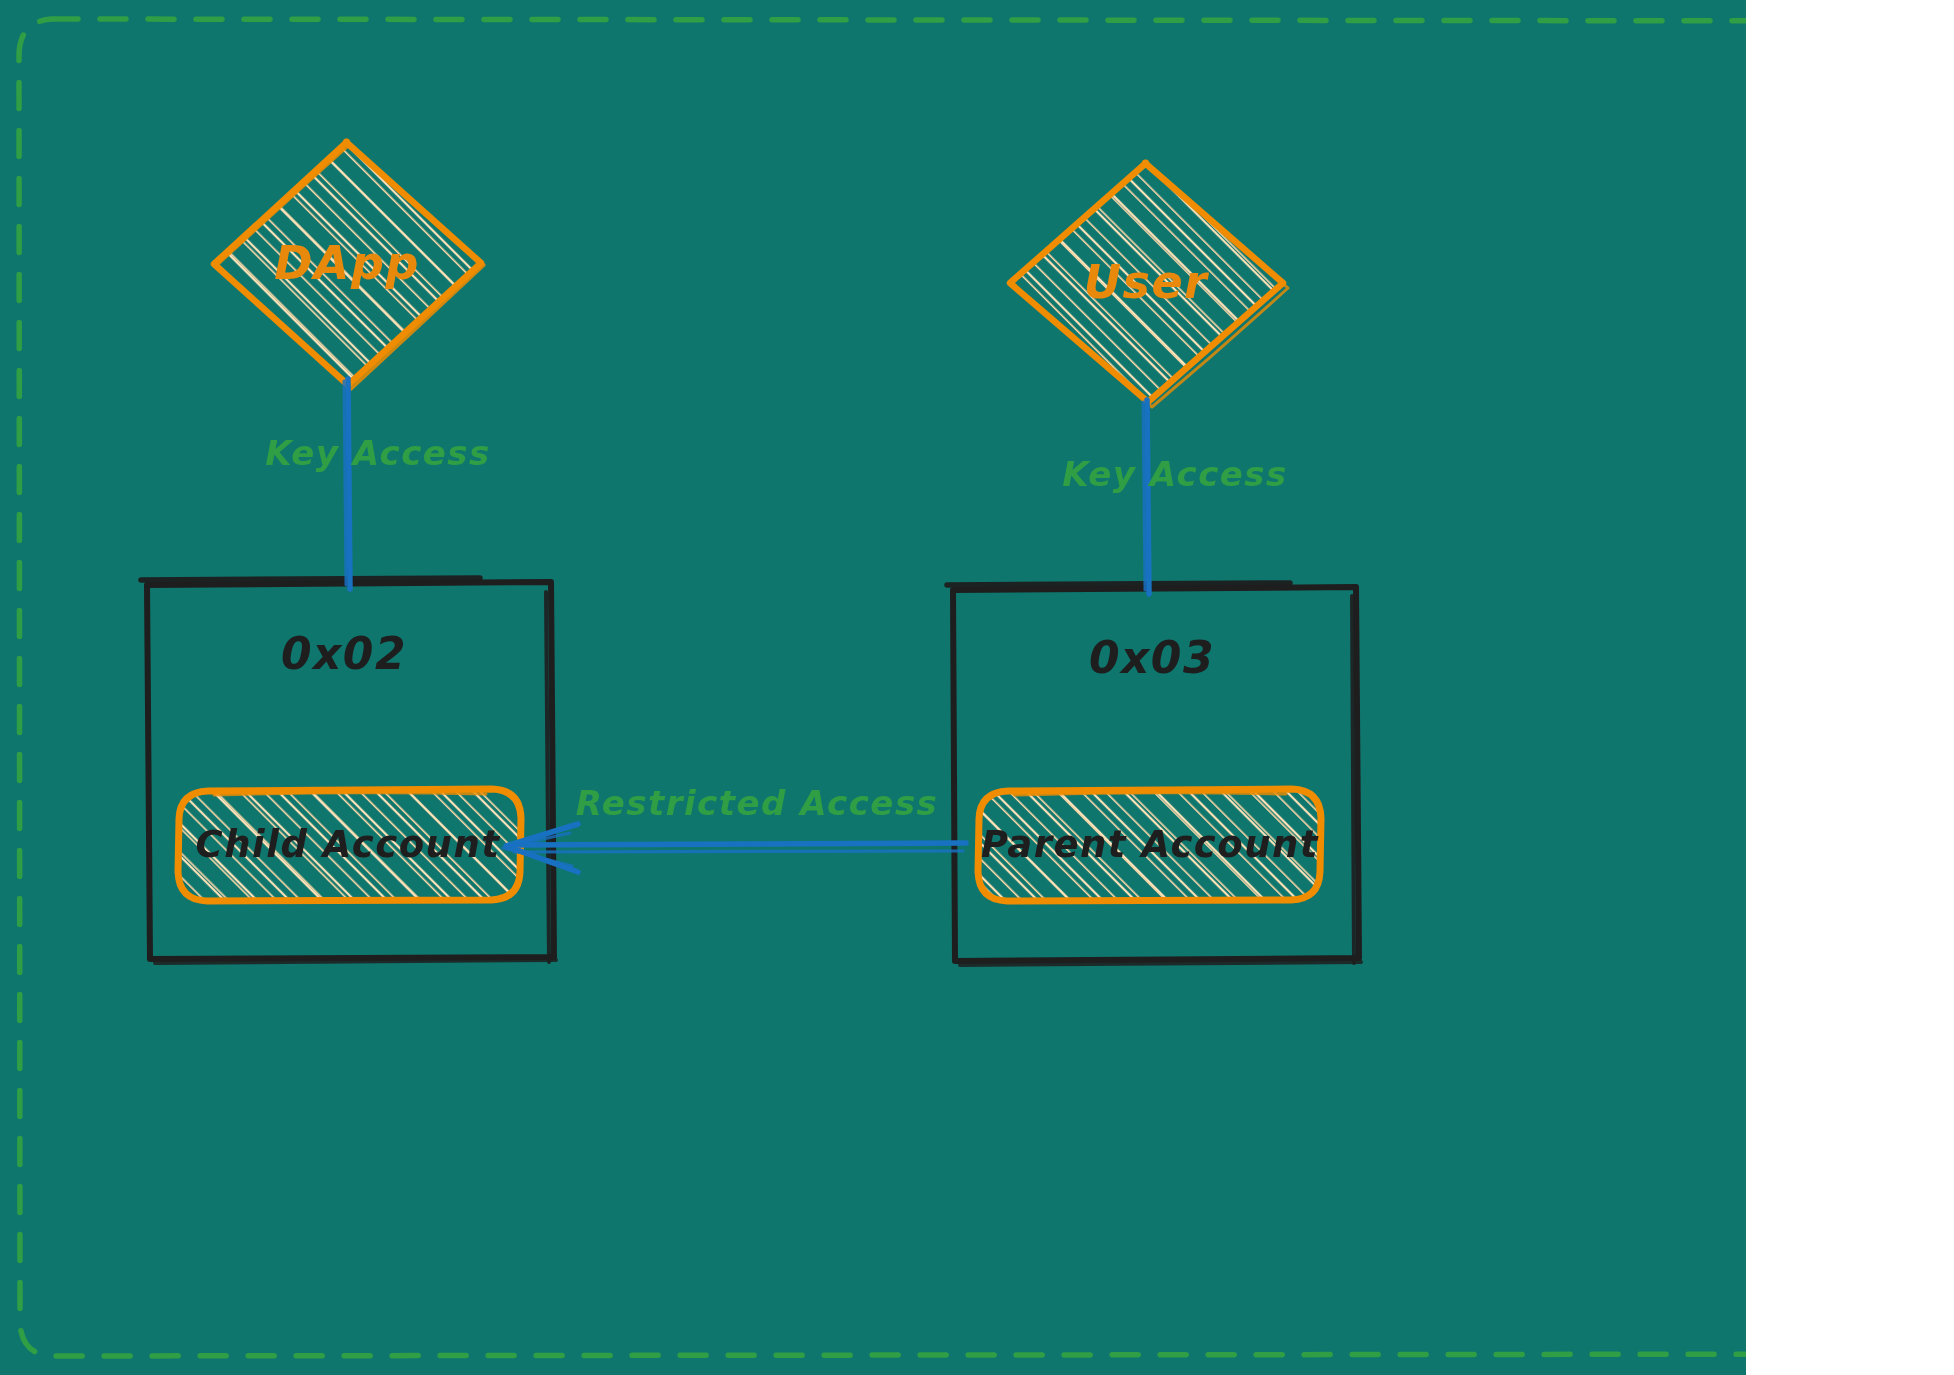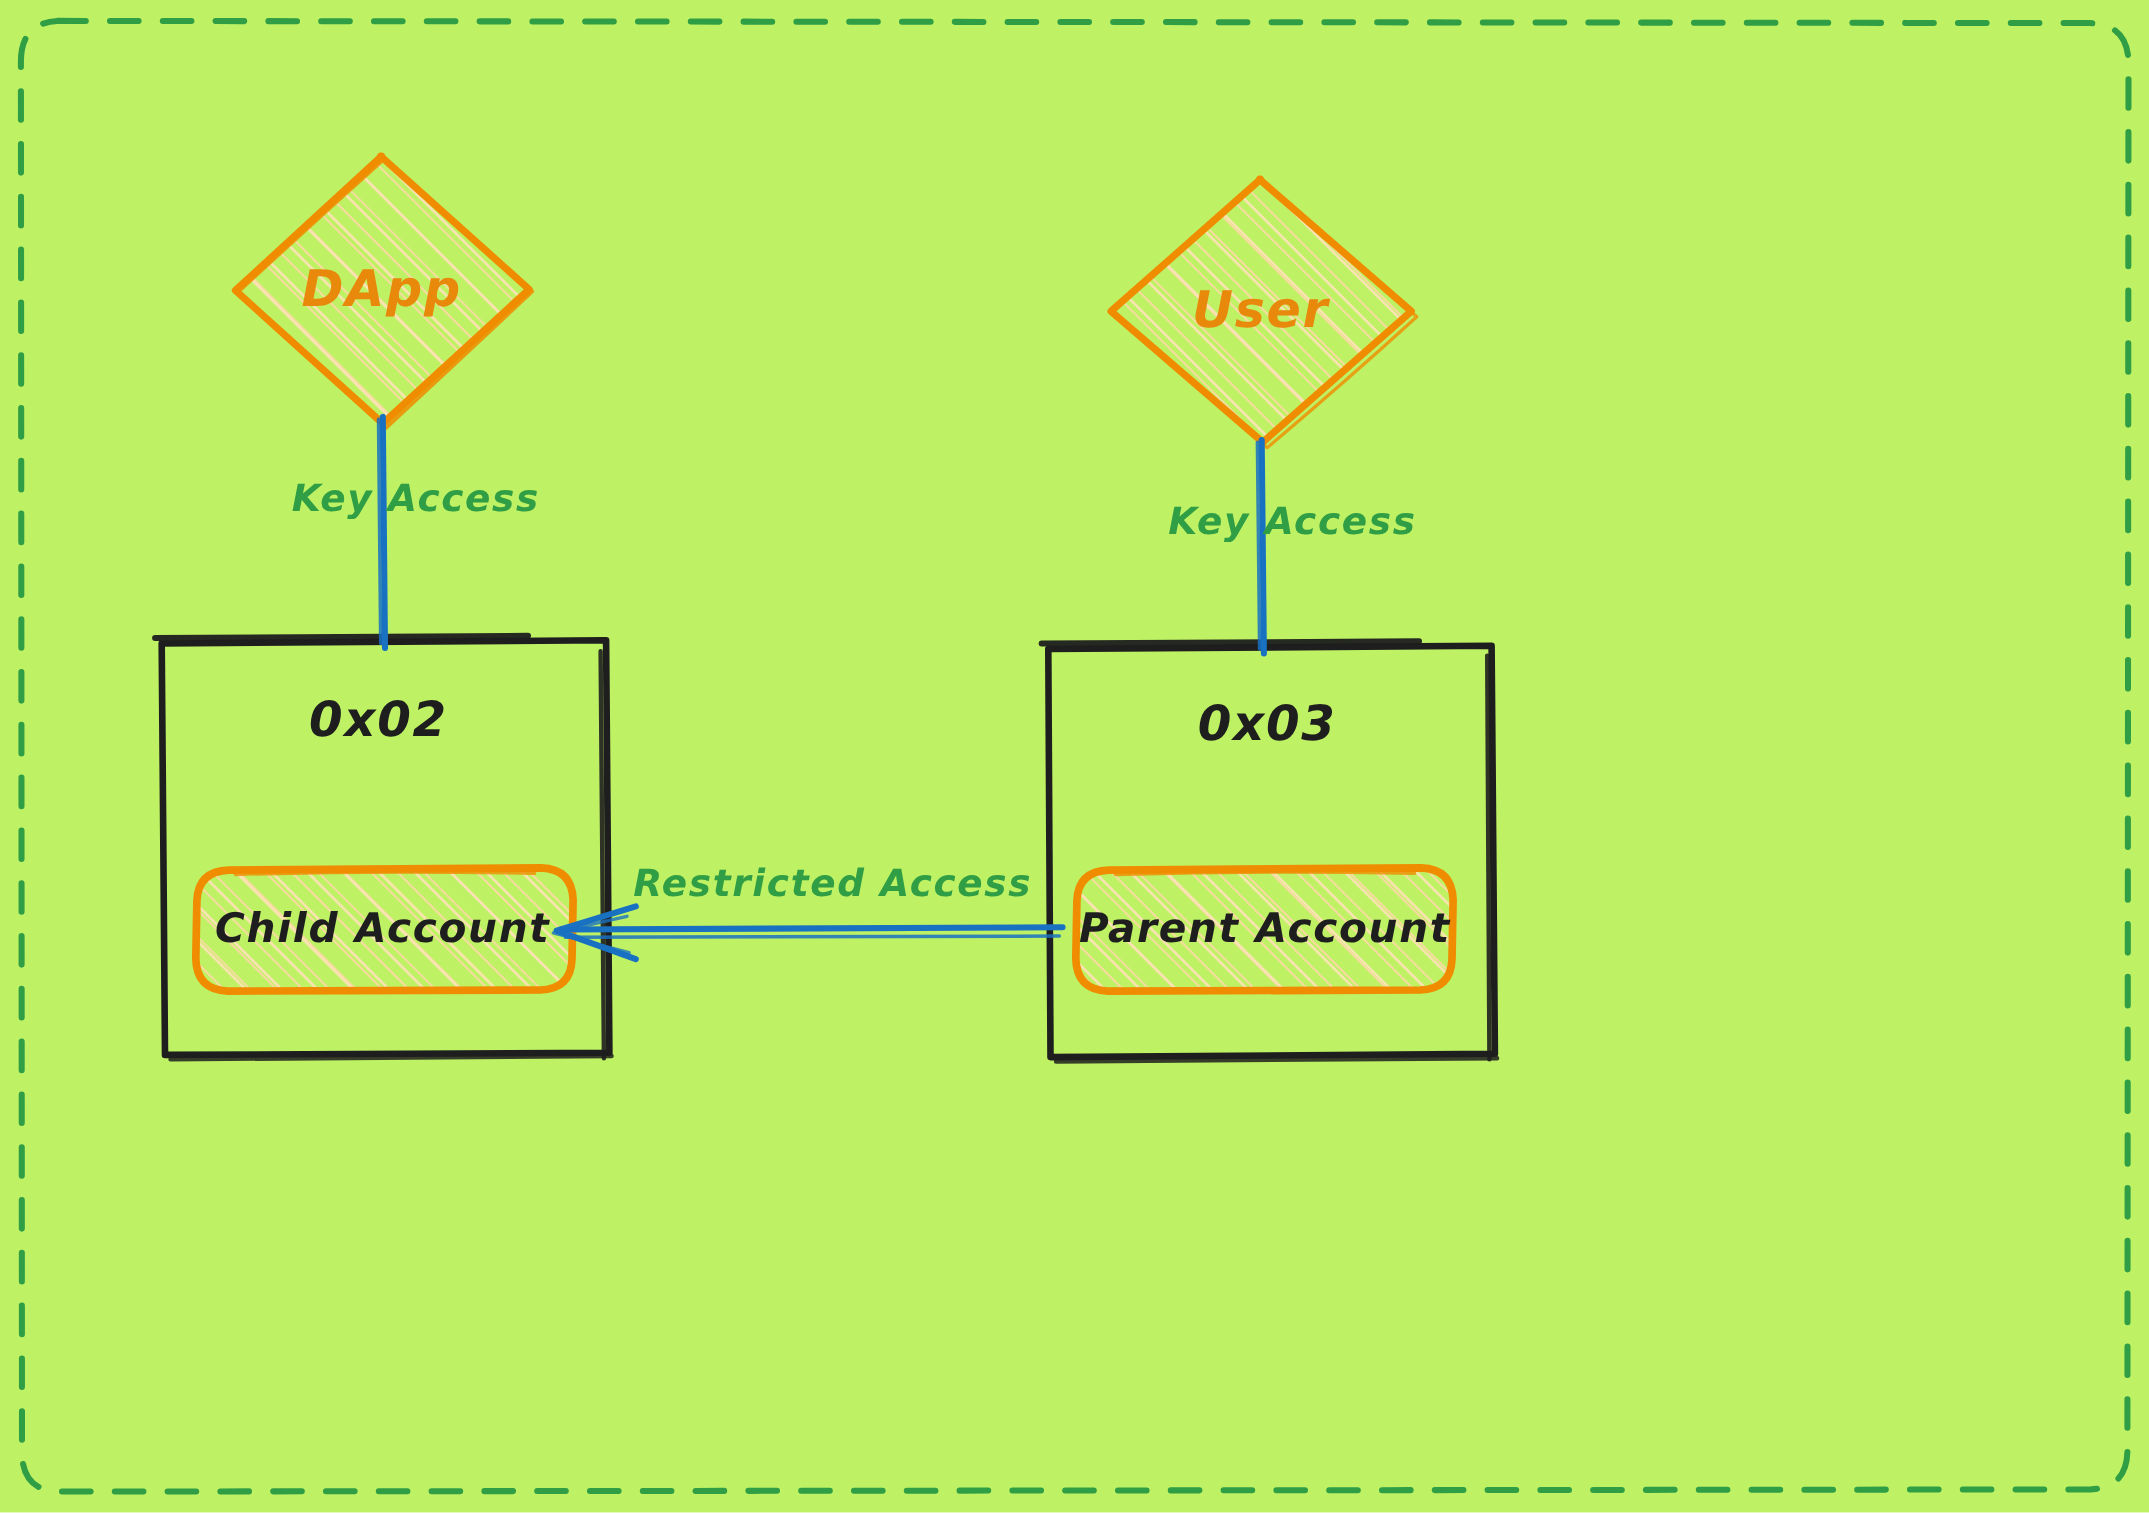--- a/index.html
+++ b/index.html
@@ -5,23 +5,23 @@
   html, body {
     margin: 0;
     padding: 0;
     background: #ffffff;
   }
   body {
     font-family: "DejaVu Sans", sans-serif;
   }
   #canvas-root {
     position: relative;
-    width: 1954px;
+    width: 1746px;
     height: 1375px;
-    background: #bef264;
+    background: #0f766e;
     overflow: hidden;
   }
   svg.diagram {
     position: absolute;
     top: 0; left: 0;
     width: 1954px;
     height: 1375px;
     display: block;
   }
   .hand-text {

